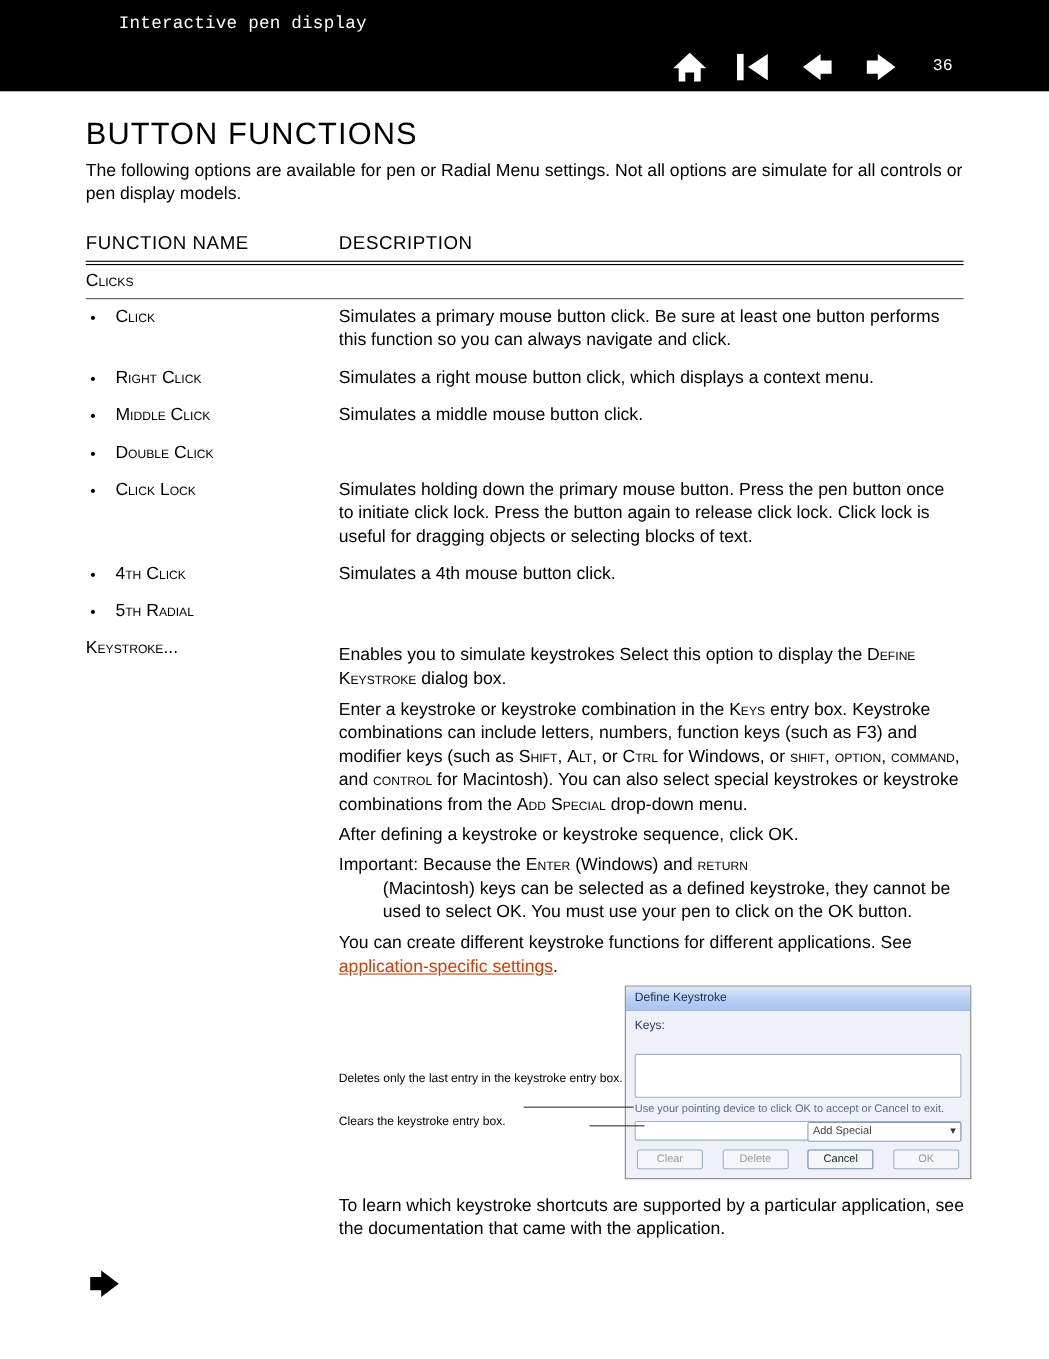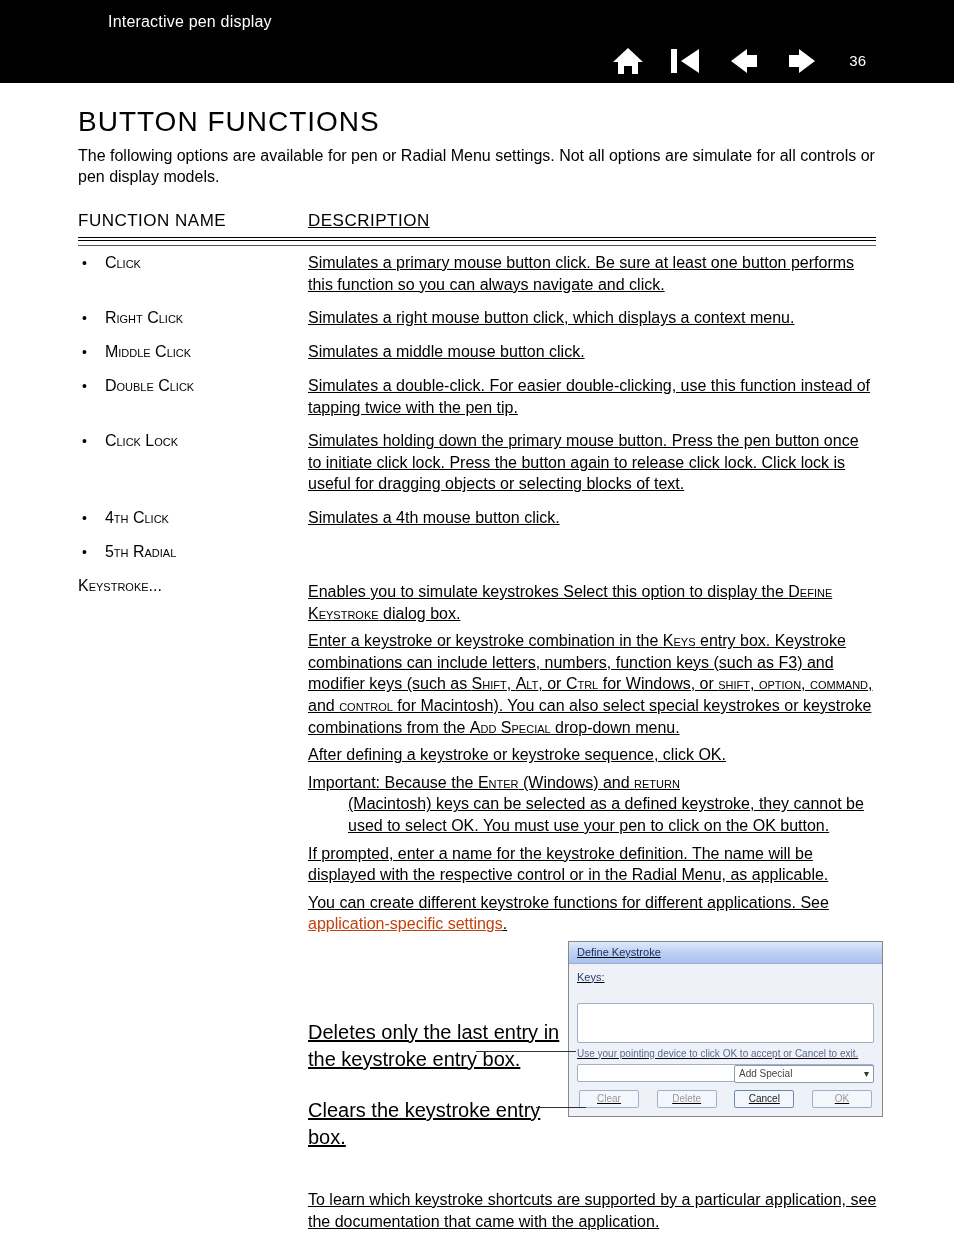--- a/index.html
+++ b/index.html
@@ -1,45 +1,45 @@
 <!DOCTYPE html>
 <html><head>
 <meta charset="utf-8">
 <style>
   * { box-sizing: border-box; margin: 0; padding: 0; }
   body { font-family: Arial, Helvetica, sans-serif; color: #000; font-size: 16px; line-height: 1.35; background: #fff; width: 954px; margin: 0 auto; }
   .page { width: 954px; padding: 0 78px 40px 78px; }
-  .topbar { background: #000; color: #fff; height: 83px; margin: 0 -78px 20px -78px; padding: 10px 78px 0 78px; position: relative; }
+  .topbar { background: #000; color: #fff; height: 83px; margin: 0 -78px 20px -78px; padding: 10px 78px 0 78px; position: relative; font-family: Liberation Mono, monospace; }
   .topbar .title { font-size: 16px; font-weight: 400; letter-spacing: 0.2px; padding-top: 1px; padding-left: 30px; }
   .topbar .linksrow { display: flex; align-items: center; margin-top: 18px; padding-left: 184px; gap: 84px; }
   .topbar .link { color: #fff; font-size: 15px; }
   .navicons { position: absolute; right: 88px; top: 46px; display: flex; align-items: center; gap: 24px; }
   .pgnum { color: #fff; font-size: 15px; margin-left: 6px; }
 
   h1 { font-weight: 400; font-size: 28px; letter-spacing: 1px; margin-bottom: 4px; }
   .intro { margin-bottom: 18px; }
 
   .columns-header { display: flex; font-size: 17px; letter-spacing: 0.5px; padding: 4px 0 4px 0; }
   .col1 { width: 230px; flex: 0 0 230px; }
-  .col2 { flex: 1; text-decoration: underline; }
+  .col2 { flex: 1; }
   hr.dbl { border: 0; border-top: 1px solid #000; border-bottom: 1px solid #000; height: 4px; margin-bottom: 4px; }
   hr.sgl { border: 0; border-top: 1px solid #555; margin: 2px 0 6px 0; }
 
   .cat { font-variant: small-caps; font-size: 16px; padding-left: 0; margin: 2px 0 4px 0; }
   .row { display: flex; align-items: flex-start; margin: 4px 0 12px 0; }
   .row .name { display: flex; align-items: flex-start; gap: 18px; padding-left: 4px; }
   .bullet { font-size: 14px; line-height: 22px; }
   .sc { font-variant: small-caps; }
   .para { margin: 6px 0 6px 0; }
   .indent { padding-left: 40px; }
   .linktxt { color: #c2410c; text-decoration: underline; }
 
   
   .dlgwrap { display: flex; align-items: flex-start; margin-top: 6px; }
-  .dlgnotes { flex: 0 0 260px; padding-top: 78px; font-size: 20px; }
+  .dlgnotes { flex: 0 0 260px; padding-top: 78px; font-size: 11px; }
   .dlgnotes .n { margin-bottom: 24px; position: relative; }
   .dlgnotes .n::after { content:""; position:absolute; right:-8px; top: 32px; width: 100px; border-top:1px solid #333; }
   .dlgnotes .n2::after { top: 10px; width: 50px; right:-18px; }
   .dlg { border: 1px solid #888; width: 315px; font-size: 11px; font-family: "Segoe UI", Tahoma, sans-serif; background:#eef2f8; }
   .dlg .titlebar { background: linear-gradient(#dfe9fb,#bdd1f4,#a9c2ee); color:#1b2b57; padding:3px 8px; font-size:11px; border-bottom:1px solid #9aaed2; }
   .dlg .body { padding: 6px 8px 8px 8px; }
   .dlg .lbl { color:#2b3a63; margin-bottom:18px; }
   .dlg .box { border:1px solid #9fb0c8; background:#fff; height:40px; border-radius:2px; margin-bottom:4px; }
   .dlg .hint { color:#5a6a8a; font-size:10px; margin-bottom:4px; }
   .dlg .sbox { border:1px solid #9fb0c8; background:#fff; height:18px; border-radius:2px; margin-bottom:6px; }
@@ -88,20 +88,21 @@
 
   <h1>BUTTON FUNCTIONS</h1>
   <p class="intro">The following options are available for pen or Radial Menu settings.  Not all options are simulate for all controls or pen display models.</p>
 
   <div class="columns-header">
     <div class="col1">FUNCTION NAME</div>
     <div class="col2">DESCRIPTION</div>
   </div>
   <hr class="dbl">
 
+  <div class="cat sc">Clicks</div>
   <hr class="sgl">
 
   <div id="clicks-container">
       <div class="row">
         <div class="col1">
           <div class="name">
             <span class="bullet">•</span>
             <span class="sc">Click</span>
           </div>
         </div>
@@ -125,21 +126,20 @@
         </div>
         <div class="col2">Simulates a middle mouse button click.</div>
       </div>
       <div class="row">
         <div class="col1">
           <div class="name">
             <span class="bullet">•</span>
             <span class="sc">Double Click</span>
           </div>
         </div>
-        <div class="col2">Simulates a double-click.  For easier double-clicking, use this function instead of tapping twice with the pen tip.</div>
       </div>
       <div class="row">
         <div class="col1">
           <div class="name">
             <span class="bullet">•</span>
             <span class="sc">Click Lock</span>
           </div>
         </div>
         <div class="col2">Simulates holding down the primary mouse button.  Press the pen button once to initiate click lock.  Press the button again to release click lock.  Click lock is useful for dragging objects or selecting blocks of text.</div>
       </div>
@@ -168,21 +168,20 @@
       <div class="para">
         <span>Enables you to simulate keystrokes  Select this option to display the </span><span class="sc">Define Keystroke</span><span> dialog box.</span>
       </div>
       <div class="para">
         <span>Enter a keystroke or keystroke combination in the </span><span class="sc">Keys</span><span> entry box.  Keystroke combinations can include letters, numbers, function keys (such as F3) and modifier keys (such as </span><span class="sc">Shift</span><span>, </span><span class="sc">Alt</span><span>, or </span><span class="sc">Ctrl</span><span> for Windows, or </span><span class="sc">shift</span><span>, </span><span class="sc">option</span><span>, </span><span class="sc">command</span><span>, and </span><span class="sc">control</span><span> for Macintosh).  You can also select special keystrokes or keystroke combinations from the </span><span class="sc">Add Special</span><span> drop-down menu.</span>
       </div>
       <div class="para">After defining a keystroke or keystroke sequence, click OK.</div>
       <div class="para">
         <span>Important: Because the </span><span class="sc">Enter</span><span> (Windows) and </span><span class="sc">return</span><span class="indent" style="display:block;"> (Macintosh) keys can be selected as a defined keystroke, they cannot be used to select OK. You must use your pen to click on the OK button.</span>
       </div>
-      <div class="para">If prompted, enter a name for the keystroke definition.  The name will be displayed with the respective control or in the Radial Menu, as applicable.</div>
       <div class="para">
         <span>You can create different keystroke functions for different applications.  See </span><a href="#" class="linktxt">application-specific settings</a><span>.</span>
       </div>
 
       <div class="dlgwrap">
         <div class="dlgnotes">
           <div class="n">Deletes only the last entry in the keystroke entry box.</div>
           <div class="n n2">Clears the keystroke entry box.</div>
         </div>
         <div class="dlg">

